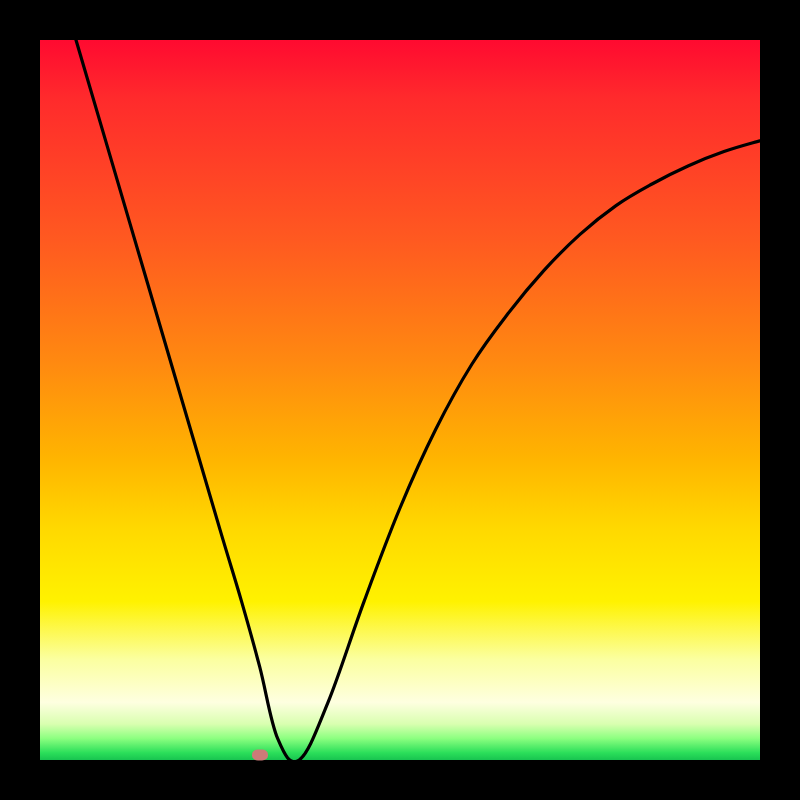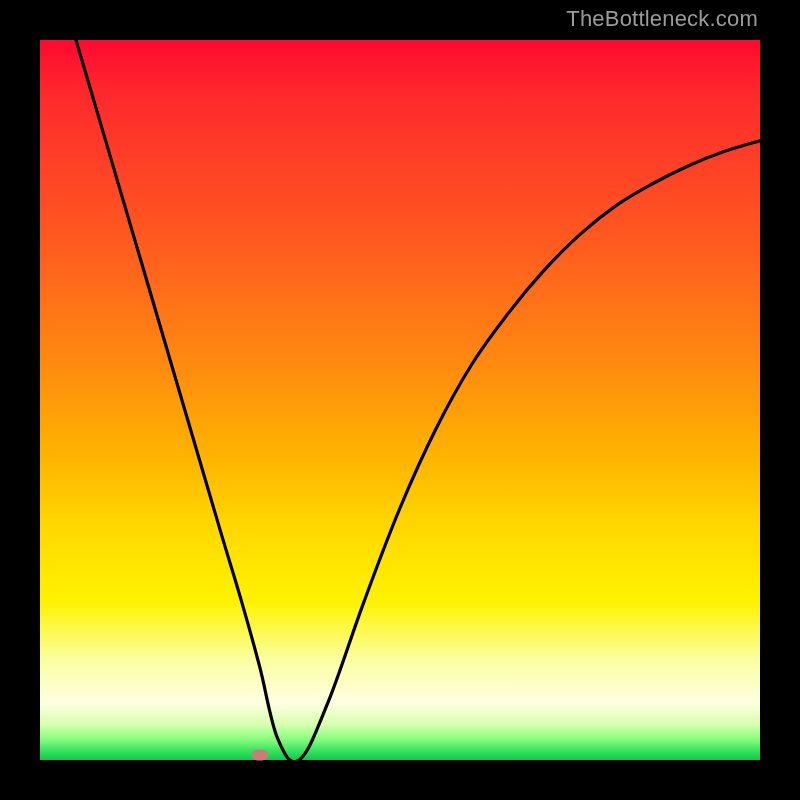--- a/index.html
+++ b/index.html
@@ -63,21 +63,20 @@
     height: 11px;
     border-radius: 6px / 5px;
     background: #cc7b78;
     transform: translate(-50%, -50%);
   }
 </style>
 </head>
 <body>
 
 <div class="frame">
-  <div class="watermark">TheBottleneck.com</div>
 
   <div class="plot-area">
     <svg class="curve" viewBox="0 0 720 720" preserveAspectRatio="none">
       <path fill="none" stroke="#000000" stroke-width="3.2" stroke-linecap="round" d="M 36.00 0.00 C 42.48 22.03, 59.04 78.34, 72.00 122.40 C 84.96 166.46, 95.04 200.74, 108.00 244.80 C 120.96 288.86, 131.04 323.14, 144.00 367.20 C 156.96 411.26, 169.63 454.61, 180.00 489.60 C 190.37 524.59, 194.47 536.98, 201.60 561.60 C 208.73 586.22, 213.12 601.78, 219.60 626.40 C 226.08 651.02, 230.47 681.55, 237.60 698.40 C 244.73 715.25, 250.13 726.48, 259.20 720.00 C 268.27 713.52, 276.34 690.91, 288.00 662.40 C 299.66 633.89, 311.04 596.59, 324.00 561.60 C 336.96 526.61, 347.04 499.10, 360.00 468.00 C 372.96 436.90, 383.04 414.72, 396.00 388.80 C 408.96 362.88, 419.04 344.74, 432.00 324.00 C 444.96 303.26, 455.04 290.45, 468.00 273.60 C 480.96 256.75, 491.04 244.66, 504.00 230.40 C 516.96 216.14, 527.04 206.06, 540.00 194.40 C 552.96 182.74, 563.04 174.67, 576.00 165.60 C 588.96 156.53, 599.04 151.13, 612.00 144.00 C 624.96 136.87, 635.04 131.83, 648.00 126.00 C 660.96 120.17, 671.04 116.14, 684.00 111.60 C 696.96 107.06, 713.52 102.74, 720.00 100.80"></path>
     </svg>
     <div class="marker" style="left: 219.6px; top: 714.96px; background: rgb(204, 123, 120);"></div>
   </div>
 </div>
 
 </body></html>

